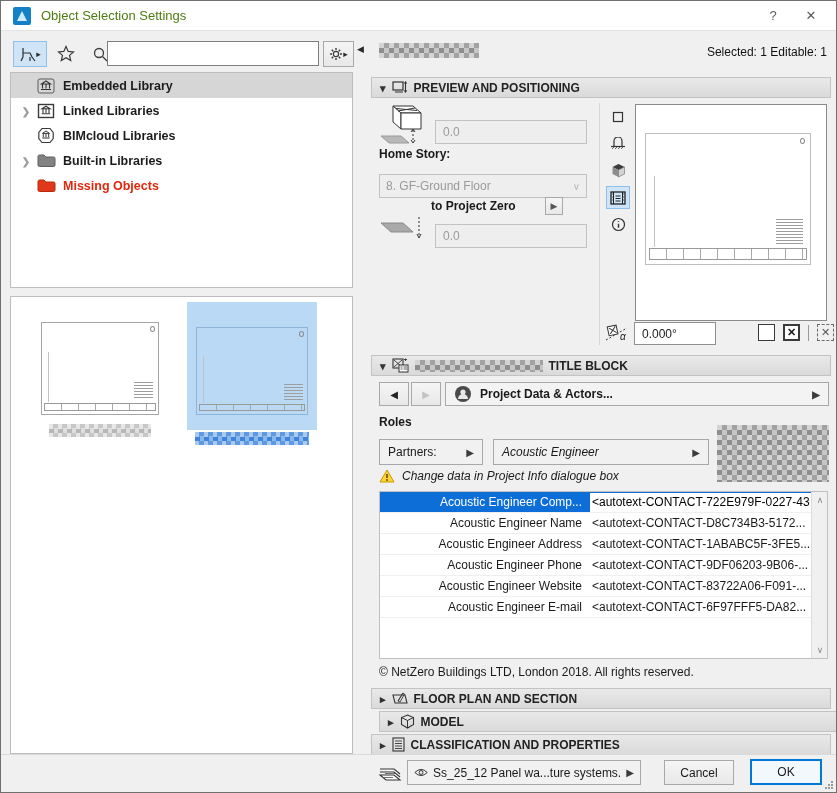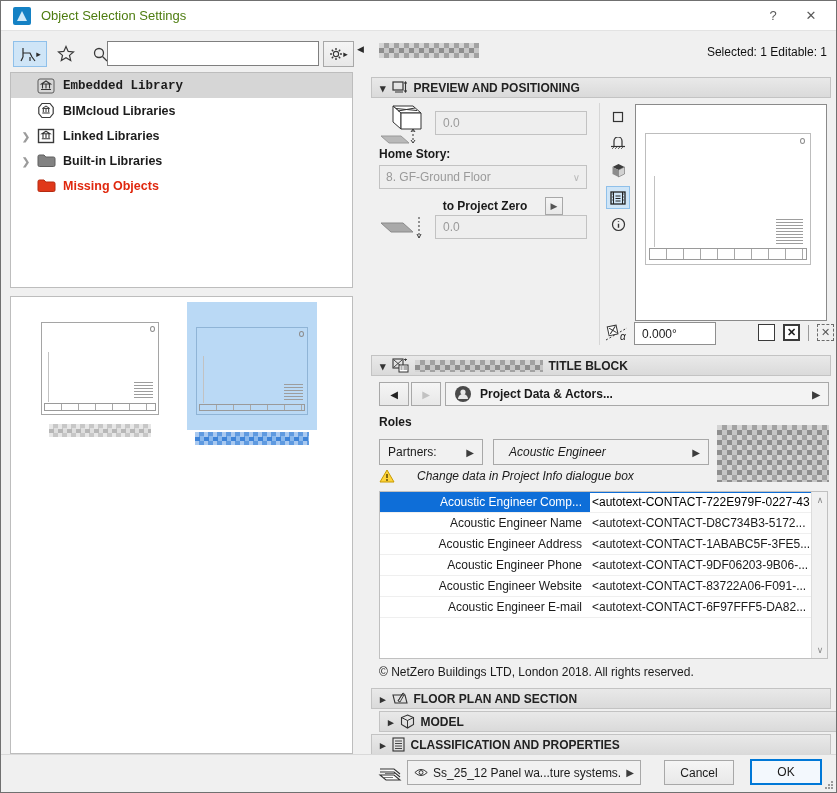--- a/index.html
+++ b/index.html
@@ -11,40 +11,40 @@
   
   .titlebar{position:absolute;left:0;top:0;right:0;height:30px;background:#ffffff;border-bottom:1px solid #e3e3e3;}
   .appicon{position:absolute;left:12px;top:6px;width:18px;height:18px;background:#1481c4;border-radius:2px;}
   .appicon:before{content:"";position:absolute;left:4px;top:4px;border-left:5px solid transparent;border-right:5px solid transparent;border-bottom:10px solid #cfeafa;}
   .wintitle{position:absolute;left:40px;top:7px;color:#4d7c0f;font-size:13px;}
   .cap-btn{position:absolute;top:0;width:34px;height:30px;text-align:center;line-height:30px;color:#5a5a5a;font-size:13px;cursor:pointer;}
 
   
   .btn{background:linear-gradient(#f5f5f5,#e8e8e8);border:1px solid #a8a8a8;display:flex;align-items:center;justify-content:center;cursor:pointer;}
   .field{background:#fff;border:1px solid #8f8f8f;}
-  .field.disabled{background:#eeeeee;border-color:#c2c2c2;color:#9a9a9a;}
+  .field.disabled{background:#eeeeee;border-color:#c2c2c2;color:#9a9a9a;margin-top:9px;}
   .chev-r:before{content:"❯";color:#9b9b9b;font-size:10px;font-weight:bold;}
   .sec-hdr{position:absolute;left:370px;width:460px;height:21px;background:linear-gradient(#e9e9e9,#dadada);
            border:1px solid #c3c3c3;display:flex;align-items:center;gap:6px;padding:0 8px;font-weight:bold;font-size:12px;color:#222;cursor:pointer;}
   .arr-down:before{content:"▾";color:#333;font-size:11px;}
   .arr-right:before{content:"▸";color:#333;font-size:11px;}
 
   
   .redact{background:conic-gradient(#a2a2a2 25%,#c6c6c6 0 50%,#8e8e8e 0 75%,#d4d4d4 0) 0 0/10px 10px;}
   .redact-soft{background:conic-gradient(#bdbdbd 25%,#d8d8d8 0 50%,#aaaaaa 0 75%,#e3e3e3 0) 0 0/9px 9px;opacity:.85;}
   .redact-blue{background:conic-gradient(#5f9ae0 25%,#8ab8ec 0 50%,#3f84d8 0 75%,#a9c9f0 0) 0 0/9px 9px;}
 
   
   .toolbar-btn{width:30px;height:26px;border:1px solid transparent;display:flex;align-items:center;justify-content:center;cursor:pointer;background:transparent;}
   .toolbar-btn.active{background:#cfe5f7;border-color:#8fc0ea;}
   .searchbox{position:absolute;left:106px;top:40px;width:212px;height:25px;}
   .searchbox input{width:100%;height:100%;border:1px solid #7f7f7f;padding:0 6px;font:12px "Liberation Sans",sans-serif;outline:none;}
   .treebox{position:absolute;left:9px;top:71px;width:343px;height:216px;background:#fff;border:1px solid #bdbdbd;}
   .tree-row{position:relative;height:25px;display:flex;align-items:center;cursor:pointer;}
-  .tree-row.selected{background:#d6d6d6;font-family:Liberation Mono, monospace;}
+  .tree-row.selected{background:#d6d6d6;}
   .tree-chev{width:14px;margin-left:8px;text-align:center;}
   .tree-ic{width:22px;height:18px;margin:0 6px 0 2px;display:flex;align-items:center;justify-content:center;}
   .tree-lbl{font-weight:bold;font-size:12.5px;color:#1c1c1c;}
   .tree-lbl.missing{color:#e0280e;}
 
   .thumbbox{position:absolute;left:9px;top:295px;width:343px;height:458px;background:#fff;border:1px solid #bdbdbd;}
   .thumb{position:absolute;cursor:pointer;}
   .thumb .cap{position:absolute;left:50%;transform:translateX(-50%);height:13px;}
   .thumb.selected{background:#bad9f5;}
 
@@ -102,21 +102,21 @@
   .cancelbtn{position:absolute;left:663px;top:759px;width:70px;height:25px;}
   .layercombo{position:absolute;left:406px;top:759px;width:234px;height:25px;background:#f1f1f1;border:1px solid #a8a8a8;display:flex;align-items:center;gap:5px;padding:0 6px;cursor:pointer;}
   .grip{position:absolute;right:2px;bottom:2px;width:10px;height:10px;
         background:radial-gradient(circle at 8px 2px,#9a9a9a 1px,transparent 1.4px),
                    radial-gradient(circle at 5px 5px,#9a9a9a 1px,transparent 1.4px),
                    radial-gradient(circle at 8px 5px,#9a9a9a 1px,transparent 1.4px),
                    radial-gradient(circle at 2px 8px,#9a9a9a 1px,transparent 1.4px),
                    radial-gradient(circle at 5px 8px,#9a9a9a 1px,transparent 1.4px),
                    radial-gradient(circle at 8px 8px,#9a9a9a 1px,transparent 1.4px);}
   svg{display:block;}
-  .ital{font-style:italic;padding-left:15px;}
+  .ital{font-style:italic;}
 </style>
 </head>
 <body>
 
 <div class="win">
 
   <div class="titlebar">
     <div class="appicon"></div>
     <div class="wintitle">Object Selection Settings</div>
     <div class="cap-btn" style="right:46px;">?</div>
@@ -160,38 +160,38 @@
       <span class="tree-chev"></span>
       <span class="tree-ic">
         <svg width="18" height="16" viewBox="0 0 18 16">
             <rect x="1" y="1" width="16" height="14" rx="2" fill="none" stroke="#5a5a5a"></rect>
             <path d="M9 3 L13.5 6 H4.5 Z M5.5 6.5 v4 M9 6.5 v4 M12.5 6.5 v4 M4 11.5 h10" stroke="#333" fill="none" stroke-width="1.1"></path>
           </svg>
       </span>
       <span class="tree-lbl">Embedded Library</span>
     </div>
     <div class="tree-row">
+      <span class="tree-chev chev-r"></span>
+      <span class="tree-ic">
+        <svg width="18" height="16" viewBox="0 0 18 16">
+            <rect x="1.5" y="1.5" width="15" height="13" fill="none" stroke="#3a3a3a" stroke-width="1.4"></rect>
+            <path d="M9 3.2 L13 5.8 H5 Z M6 6.3 v3.6 M9 6.3 v3.6 M12 6.3 v3.6 M4.8 10.8 h8.4" stroke="#333" fill="none" stroke-width="1.1"></path>
+          </svg>
+      </span>
+      <span class="tree-lbl">Linked Libraries</span>
+    </div>
+    <div class="tree-row">
       <span class="tree-chev"></span>
       <span class="tree-ic">
         <svg width="18" height="17" viewBox="0 0 18 17">
             <path d="M5 1.5 h8 l3.2 4 v6 l-3.2 4 h-8 l-3.2-4 v-6 Z" fill="none" stroke="#3a3a3a" stroke-width="1.2"></path>
             <path d="M9 4 L12.5 6.4 H5.5 Z M6.3 6.8 v3.4 M9 6.8 v3.4 M11.7 6.8 v3.4 M5.3 11 h7.4" stroke="#333" fill="none" stroke-width="1"></path>
           </svg>
       </span>
       <span class="tree-lbl">BIMcloud Libraries</span>
-    </div>
-    <div class="tree-row">
-      <span class="tree-chev chev-r"></span>
-      <span class="tree-ic">
-        <svg width="18" height="16" viewBox="0 0 18 16">
-            <rect x="1.5" y="1.5" width="15" height="13" fill="none" stroke="#3a3a3a" stroke-width="1.4"></rect>
-            <path d="M9 3.2 L13 5.8 H5 Z M6 6.3 v3.6 M9 6.3 v3.6 M12 6.3 v3.6 M4.8 10.8 h8.4" stroke="#333" fill="none" stroke-width="1.1"></path>
-          </svg>
-      </span>
-      <span class="tree-lbl">Linked Libraries</span>
     </div>
     <div class="tree-row">
       <span class="tree-chev chev-r"></span>
       <span class="tree-ic">
         <svg width="19" height="15" viewBox="0 0 19 15">
             <path d="M1 3.5 a1.5 1.5 0 0 1 1.5 -1.5 H7 l1.8 2 H16.5 a1.5 1.5 0 0 1 1.5 1.5 V12 a1.5 1.5 0 0 1 -1.5 1.5 H2.5 A1.5 1.5 0 0 1 1 12 Z" fill="#828282" stroke="#5e5e5e"></path>
           </svg>
       </span>
       <span class="tree-lbl">Built-in Libraries</span>
     </div>
@@ -262,21 +262,21 @@
     </svg>
   </div>
   <div class="field disabled pp-input" style="left:434px;top:110px;width:152px;">0.0</div>
 
   <div class="abs" style="left:378px;top:146px;font-weight:bold;">Home Story:</div>
   <div class="field disabled home-dd">
     <span>8. GF-Ground Floor</span>
     <span class="ddchev">∨</span>
   </div>
 
-  <div class="abs" style="left:430px;top:198px;width:108px;text-align:center;font-weight:bold;">to Project Zero</div>
+  <div class="abs" style="left:430px;top:198px;width:108px;text-align:left;font-weight:bold;">to Project Zero</div>
   <div class="btn abs" style="left:544px;top:196px;width:18px;height:18px;">
     <span style="font-size:9px;color:#555;">▶</span>
   </div>
 
   <div class="abs" style="left:378px;top:214px;">
     <svg width="52" height="28" viewBox="0 0 52 28">
       <path d="M2 8 L24 8 34 17 12 17 Z" fill="#a9a9a9" stroke="#8a8a8a"></path>
       <path d="M40 2 v20" stroke="#333" stroke-dasharray="2 2"></path>
       <path d="M38 19 L40 23 42 19" stroke="#333" fill="none"></path>
     </svg>

